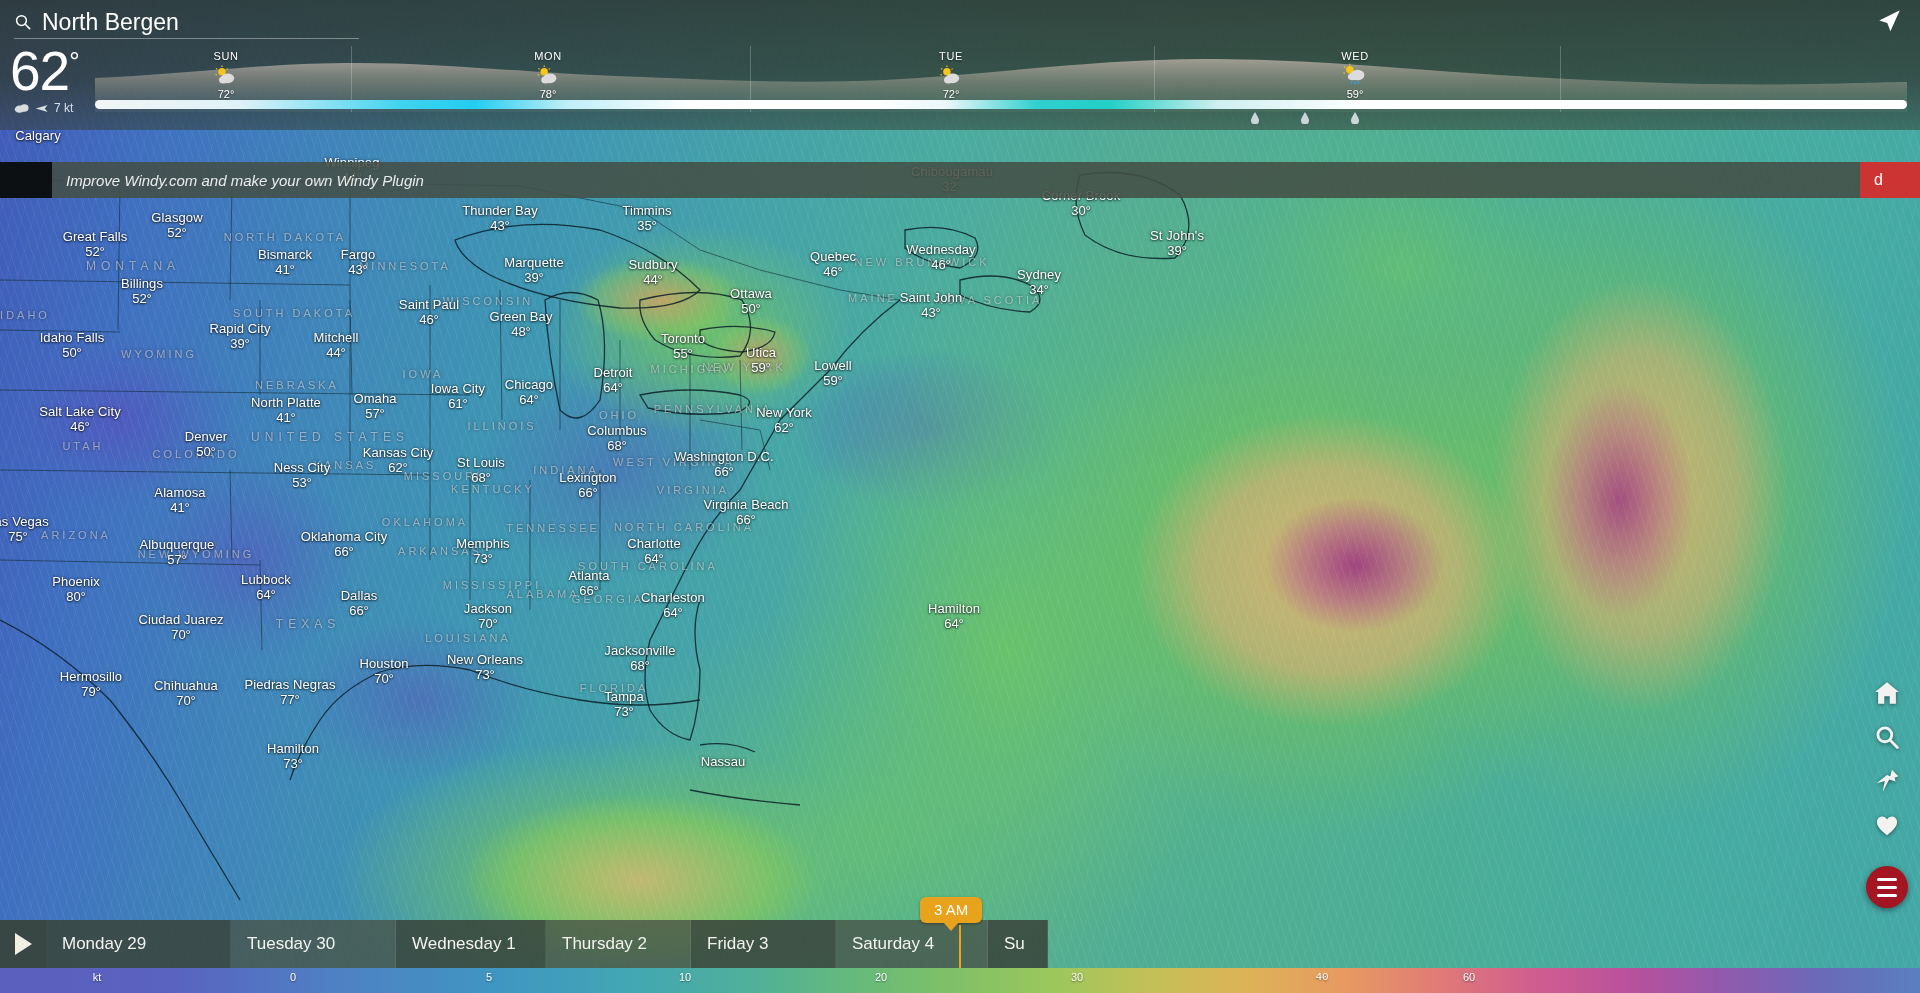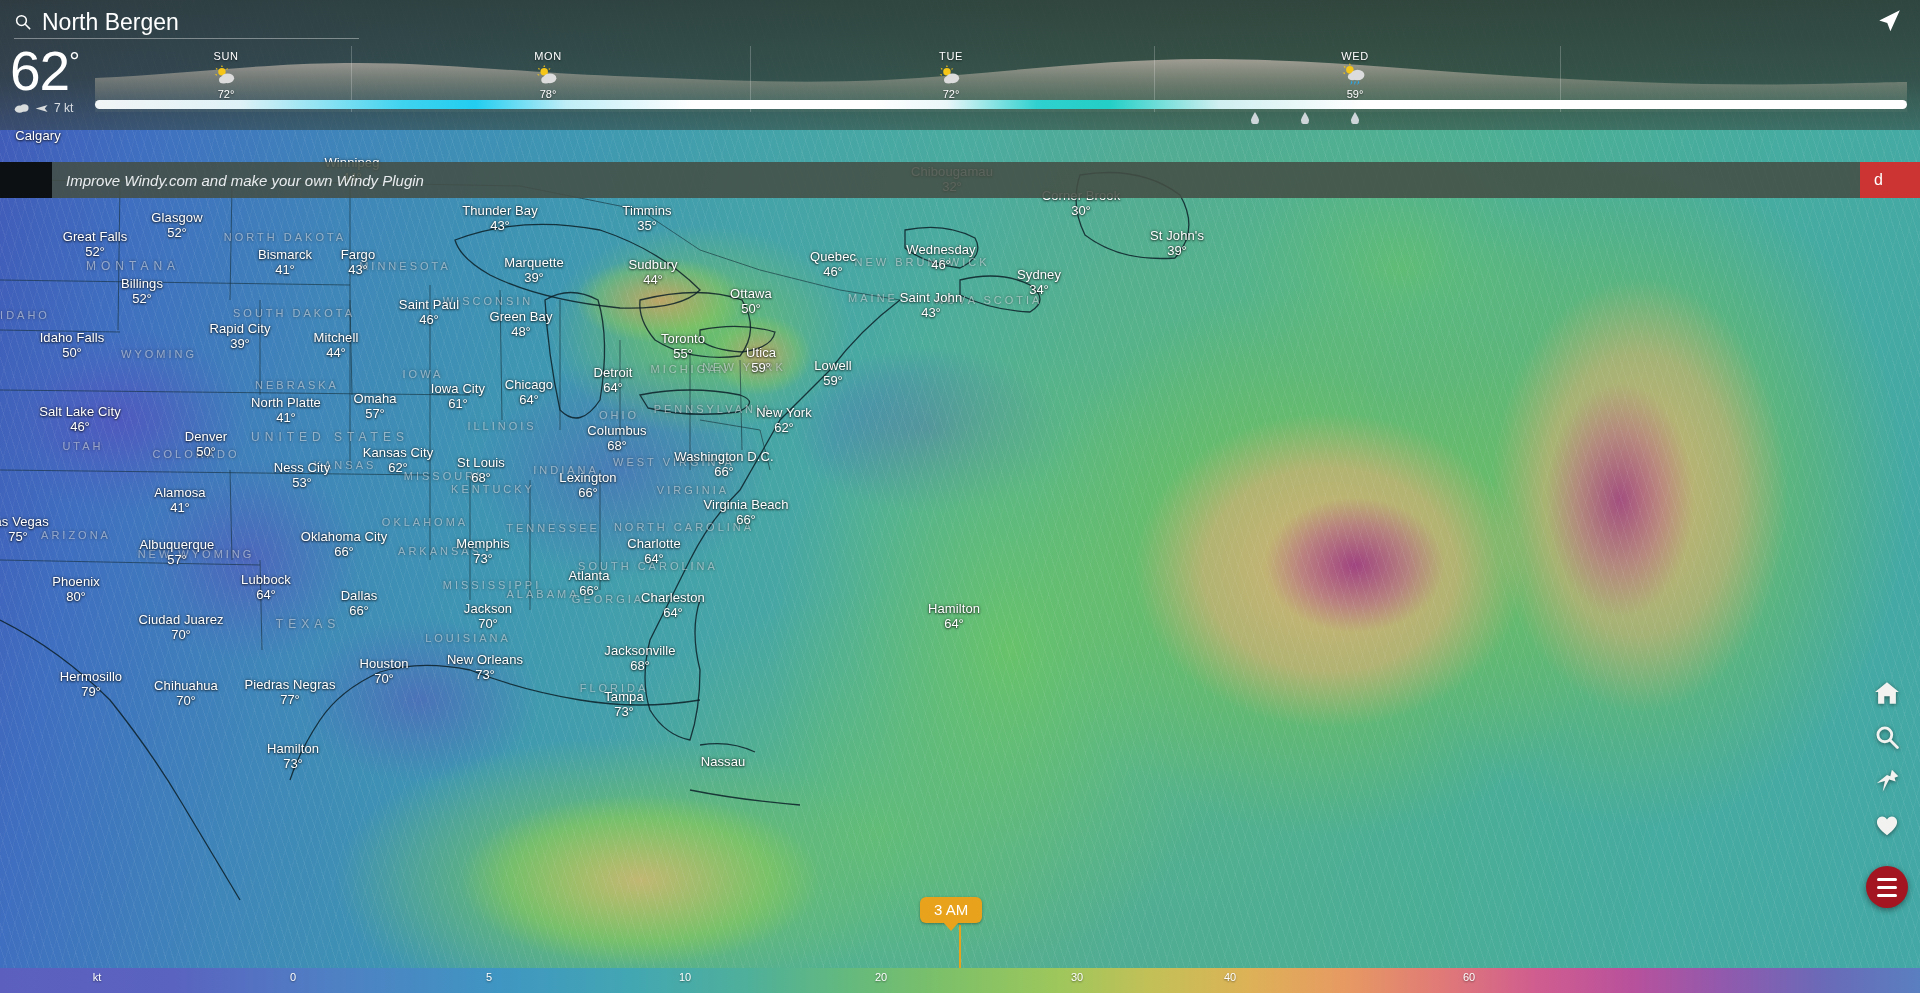--- a/index.html
+++ b/index.html
@@ -670,27 +670,41 @@
       <span></span>
     </div>
   </div>
 
   <div id="time-badge">
     <div class="pill">3 AM</div>
     <div class="tip"></div>
   </div>
   <div id="time-line"></div>
 
+  <div id="timeline">
+    <div id="play-btn">
+      <div id="play-tri"></div>
+    </div>
+    <div id="tl-days">
+        <div class="tl-day" style="width: 185px; background: rgba(58, 70, 60, 0.88);">Monday 29</div>
+        <div class="tl-day" style="width: 165px; background: rgba(72, 84, 72, 0.8);">Tuesday 30</div>
+        <div class="tl-day" style="width: 150px; background: rgba(58, 70, 60, 0.88);">Wednesday 1</div>
+        <div class="tl-day" style="width: 145px; background: rgba(72, 84, 72, 0.8);">Thursday 2</div>
+        <div class="tl-day" style="width: 145px; background: rgba(58, 70, 60, 0.88);">Friday 3</div>
+        <div class="tl-day" style="width: 152px; background: rgba(72, 84, 72, 0.8);">Saturday 4</div>
+        <div class="tl-day" style="width: 60px; background: rgba(58, 70, 60, 0.88);">Su</div>
+      </div>
+  </div>
 
   <div id="legend">
     <div id="legend-ticks">
         <div class="lg-tick" style="left: 97px;">kt</div>
         <div class="lg-tick" style="left: 293px;">0</div>
         <div class="lg-tick" style="left: 489px;">5</div>
         <div class="lg-tick" style="left: 685px;">10</div>
         <div class="lg-tick" style="left: 881px;">20</div>
         <div class="lg-tick" style="left: 1077px;">30</div>
-        <div class="lg-tick" style="left: 1230px;">40</div>
+        <div class="lg-tick" style="left: 1322px; font-family: Liberation Mono, monospace;">40</div>
         <div class="lg-tick" style="left: 1469px;">60</div>
       </div>
   </div>
 
 </div>
 
 </body></html>

